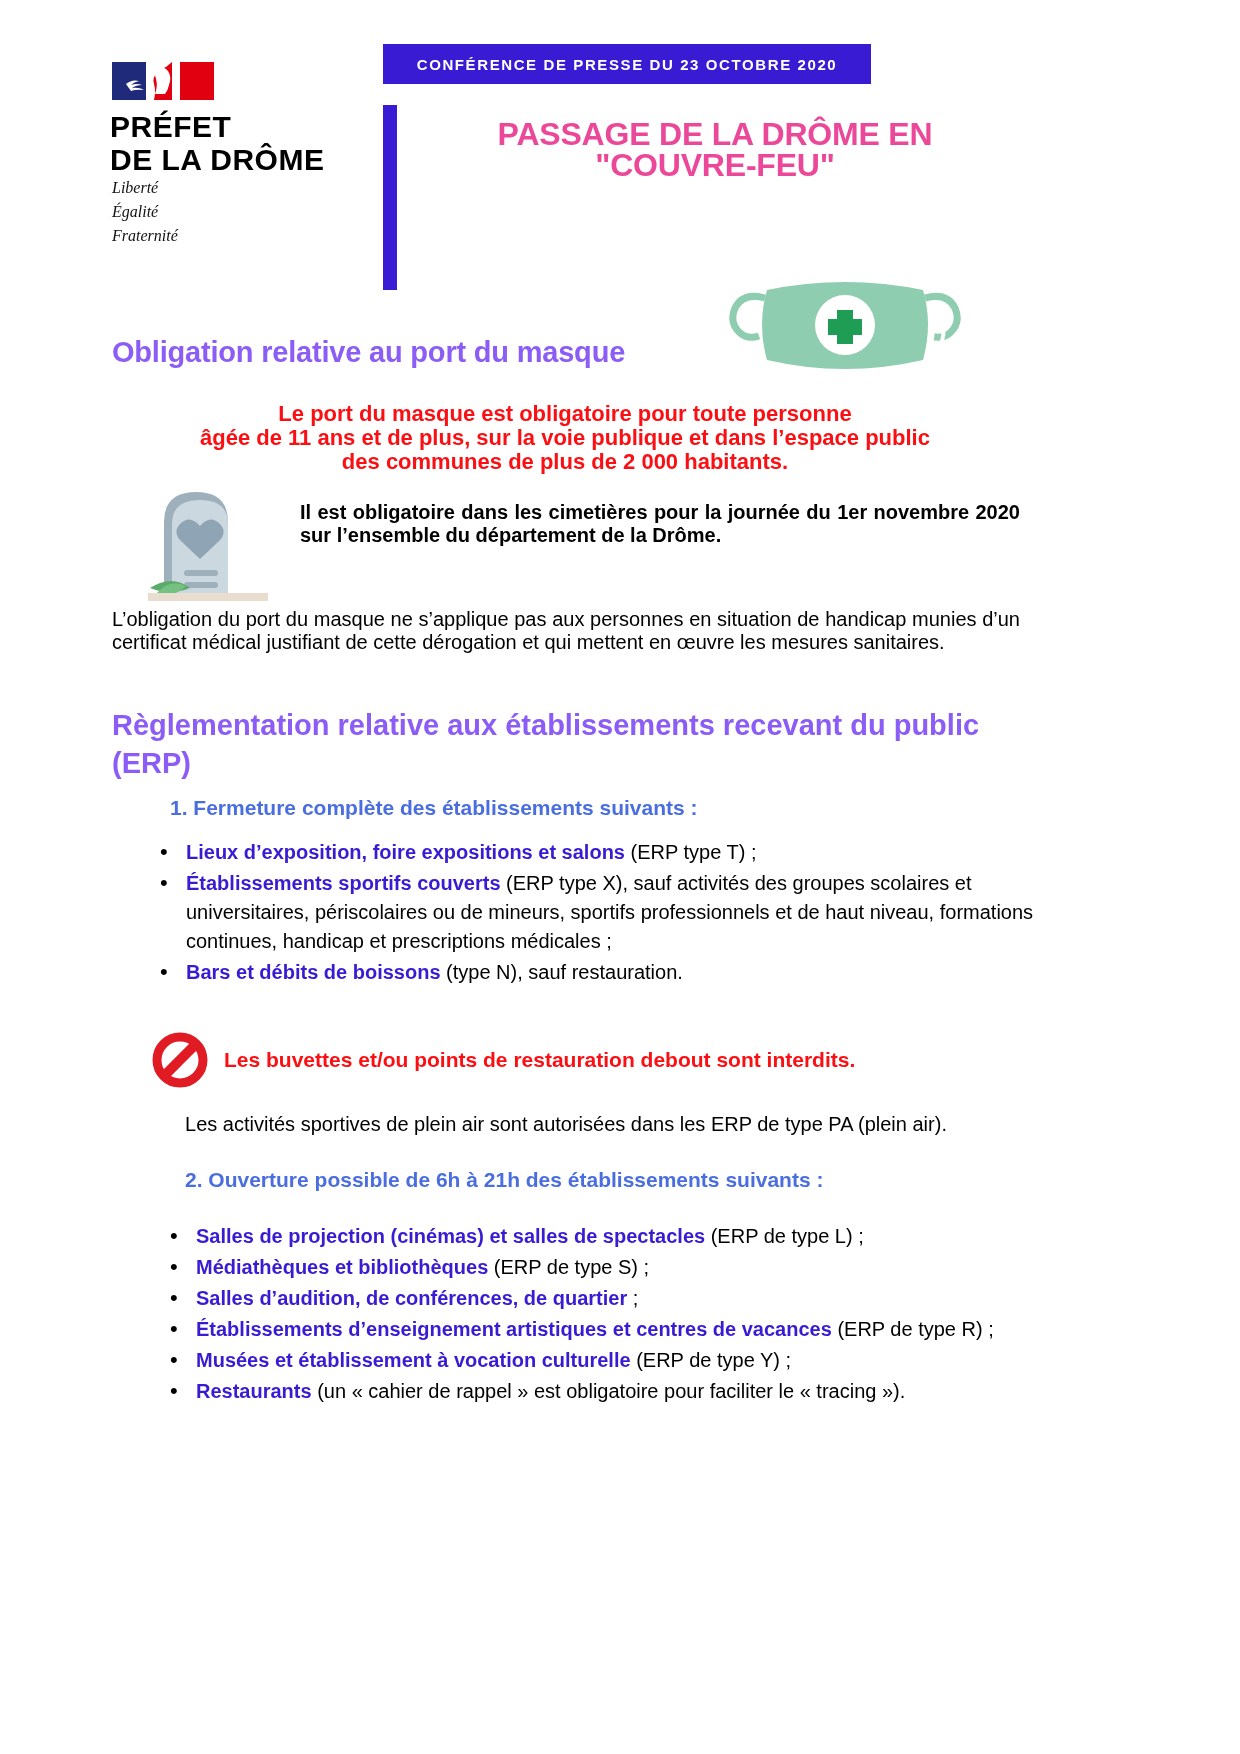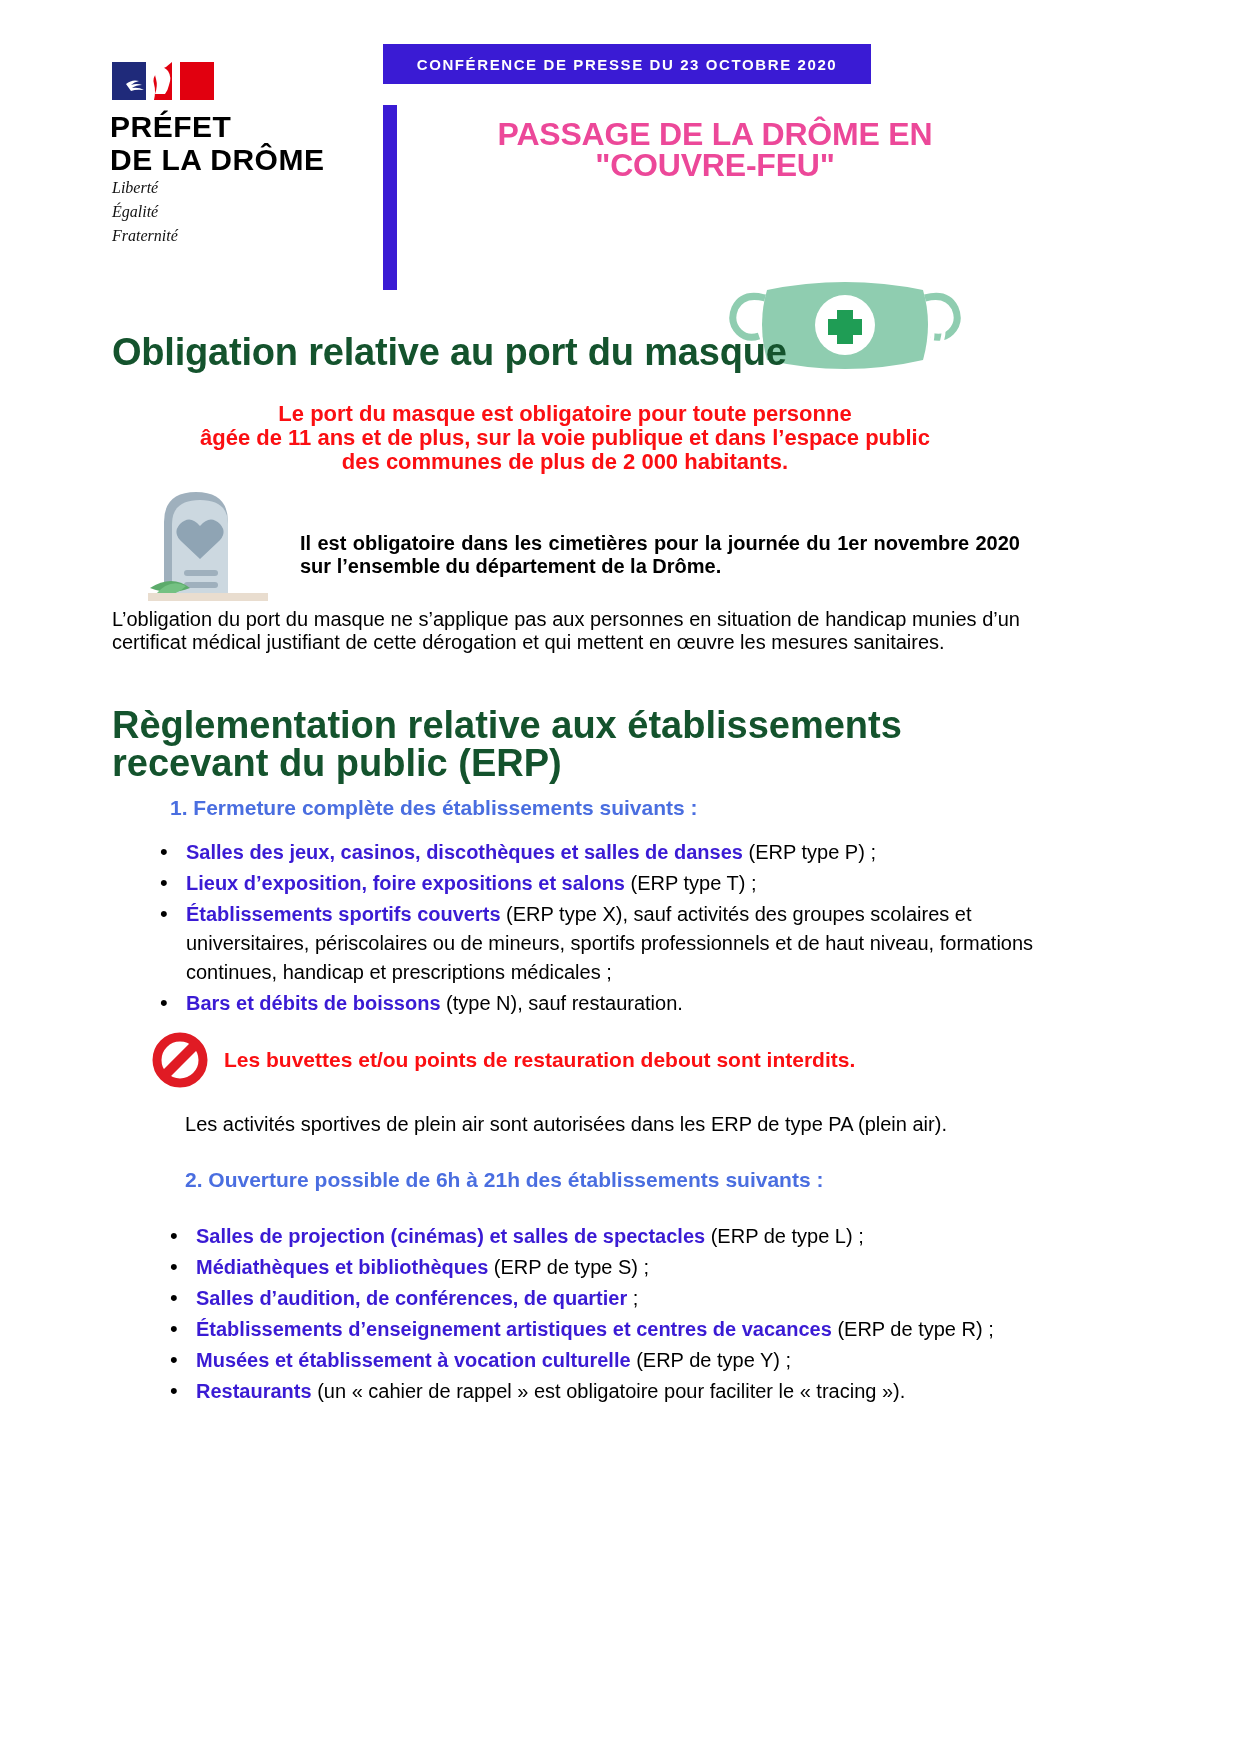--- a/index.html
+++ b/index.html
@@ -132,23 +132,23 @@
 
   
   .content {
     position: absolute;
     left: 0;
     top: 0;
     width: 1240px;
   }
 
   .h-blue {
-    color: #14532d;
-    font-weight: bold;
-    font-size: 38px;
+    color: #8b5cf6;
+    font-weight: bold;
+    font-size: 29px;
     line-height: 38px;
   }
 
   .sec1-title {
     position: absolute;
     left: 112px;
     top: 333px;
     letter-spacing: -0.2px;
   }
 
@@ -168,21 +168,21 @@
     position: absolute;
     left: 148px;
     top: 476px;
     width: 120px;
     height: 125px;
   }
 
   .cemetery-text {
     position: absolute;
     left: 300px;
-    top: 532px;
+    top: 501px;
     width: 720px;
     font-weight: bold;
     font-size: 20px;
     line-height: 23px;
     text-align: justify;
     color: #000000;
   }
 
   .handicap-text {
     position: absolute;
@@ -354,21 +354,20 @@
 
     <div class="handicap-text">
       <b>L’obligation du port du masque ne s’applique pas aux personnes en situation de handicap</b><span> munies d’un certificat médical justifiant de cette dérogation et qui mettent en œuvre les mesures sanitaires.</span>
     </div>
 
     <div class="h-blue erp-heading">Règlementation relative aux établissements recevant du public (ERP)</div>
 
     <div class="sub-heading sub1">1. Fermeture complète des établissements suivants :</div>
 
     <ul class="bullets list1">
-      <li><span class="bl">Salles des jeux, casinos, discothèques et salles de danses</span><span> (ERP type P) ;</span></li>
       <li><span class="bl">Lieux d’exposition, foire expositions et salons</span><span> (ERP type T) ;</span></li>
       <li><span class="bl">Établissements sportifs couverts</span><span> (ERP type X), sauf activités des groupes scolaires et universitaires, périscolaires ou de mineurs, sportifs professionnels et de haut niveau, formations continues, handicap et prescriptions médicales ;</span></li>
       <li><span class="bl">Bars et débits de boissons</span><span> (type N), sauf restauration.</span></li>
     </ul>
 
     <div class="ban-row">
       <svg class="ban-icon" viewBox="0 0 56 56">
         <circle cx="28" cy="28" r="23" fill="none" stroke="#e01b24" stroke-width="9"></circle>
         <rect x="23" y="4" width="10" height="48" fill="#e01b24" transform="rotate(45 28 28)"></rect>
       </svg>

